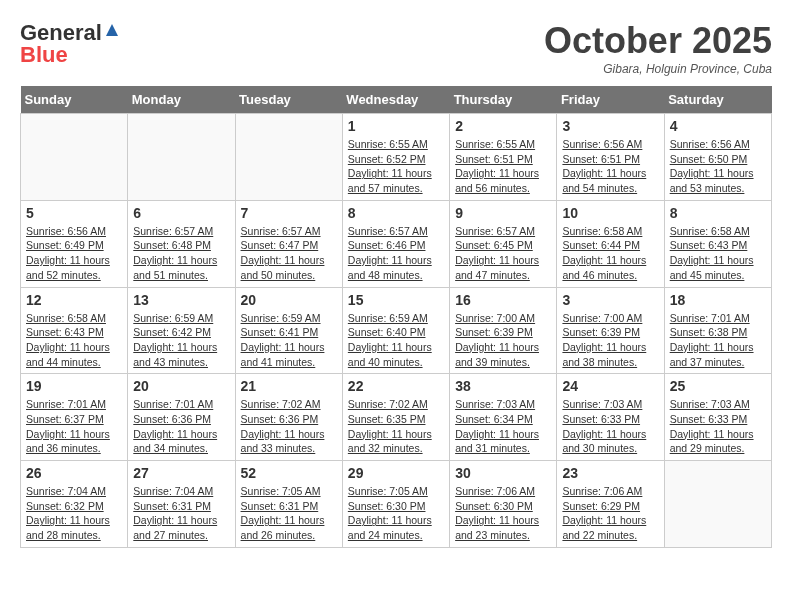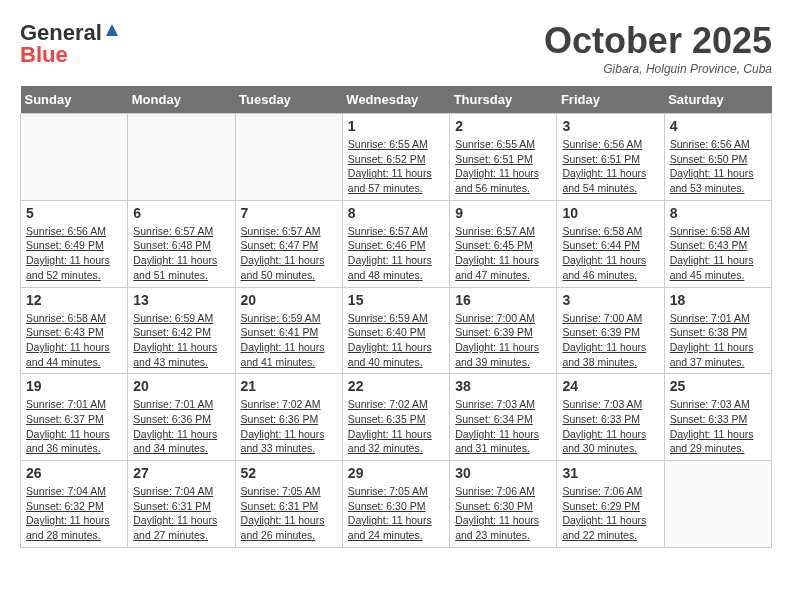--- a/index.html
+++ b/index.html
@@ -241,19 +241,19 @@
         </td>
         <td>
           <span class="day-num">29</span>
           <div class="day-info">Sunrise: 7:05 AM<br>Sunset: 6:30 PM<br>Daylight: 11 hours and 24 minutes.</div>
         </td>
         <td>
           <span class="day-num">30</span>
           <div class="day-info">Sunrise: 7:06 AM<br>Sunset: 6:30 PM<br>Daylight: 11 hours and 23 minutes.</div>
         </td>
         <td>
-          <span class="day-num">31</span>
+          <span class="day-num">23</span>
           <div class="day-info">Sunrise: 7:06 AM<br>Sunset: 6:29 PM<br>Daylight: 11 hours and 22 minutes.</div>
         </td>
         <td class="empty"></td>
       </tr>
     </tbody>
 </table>
 
 </body></html>

